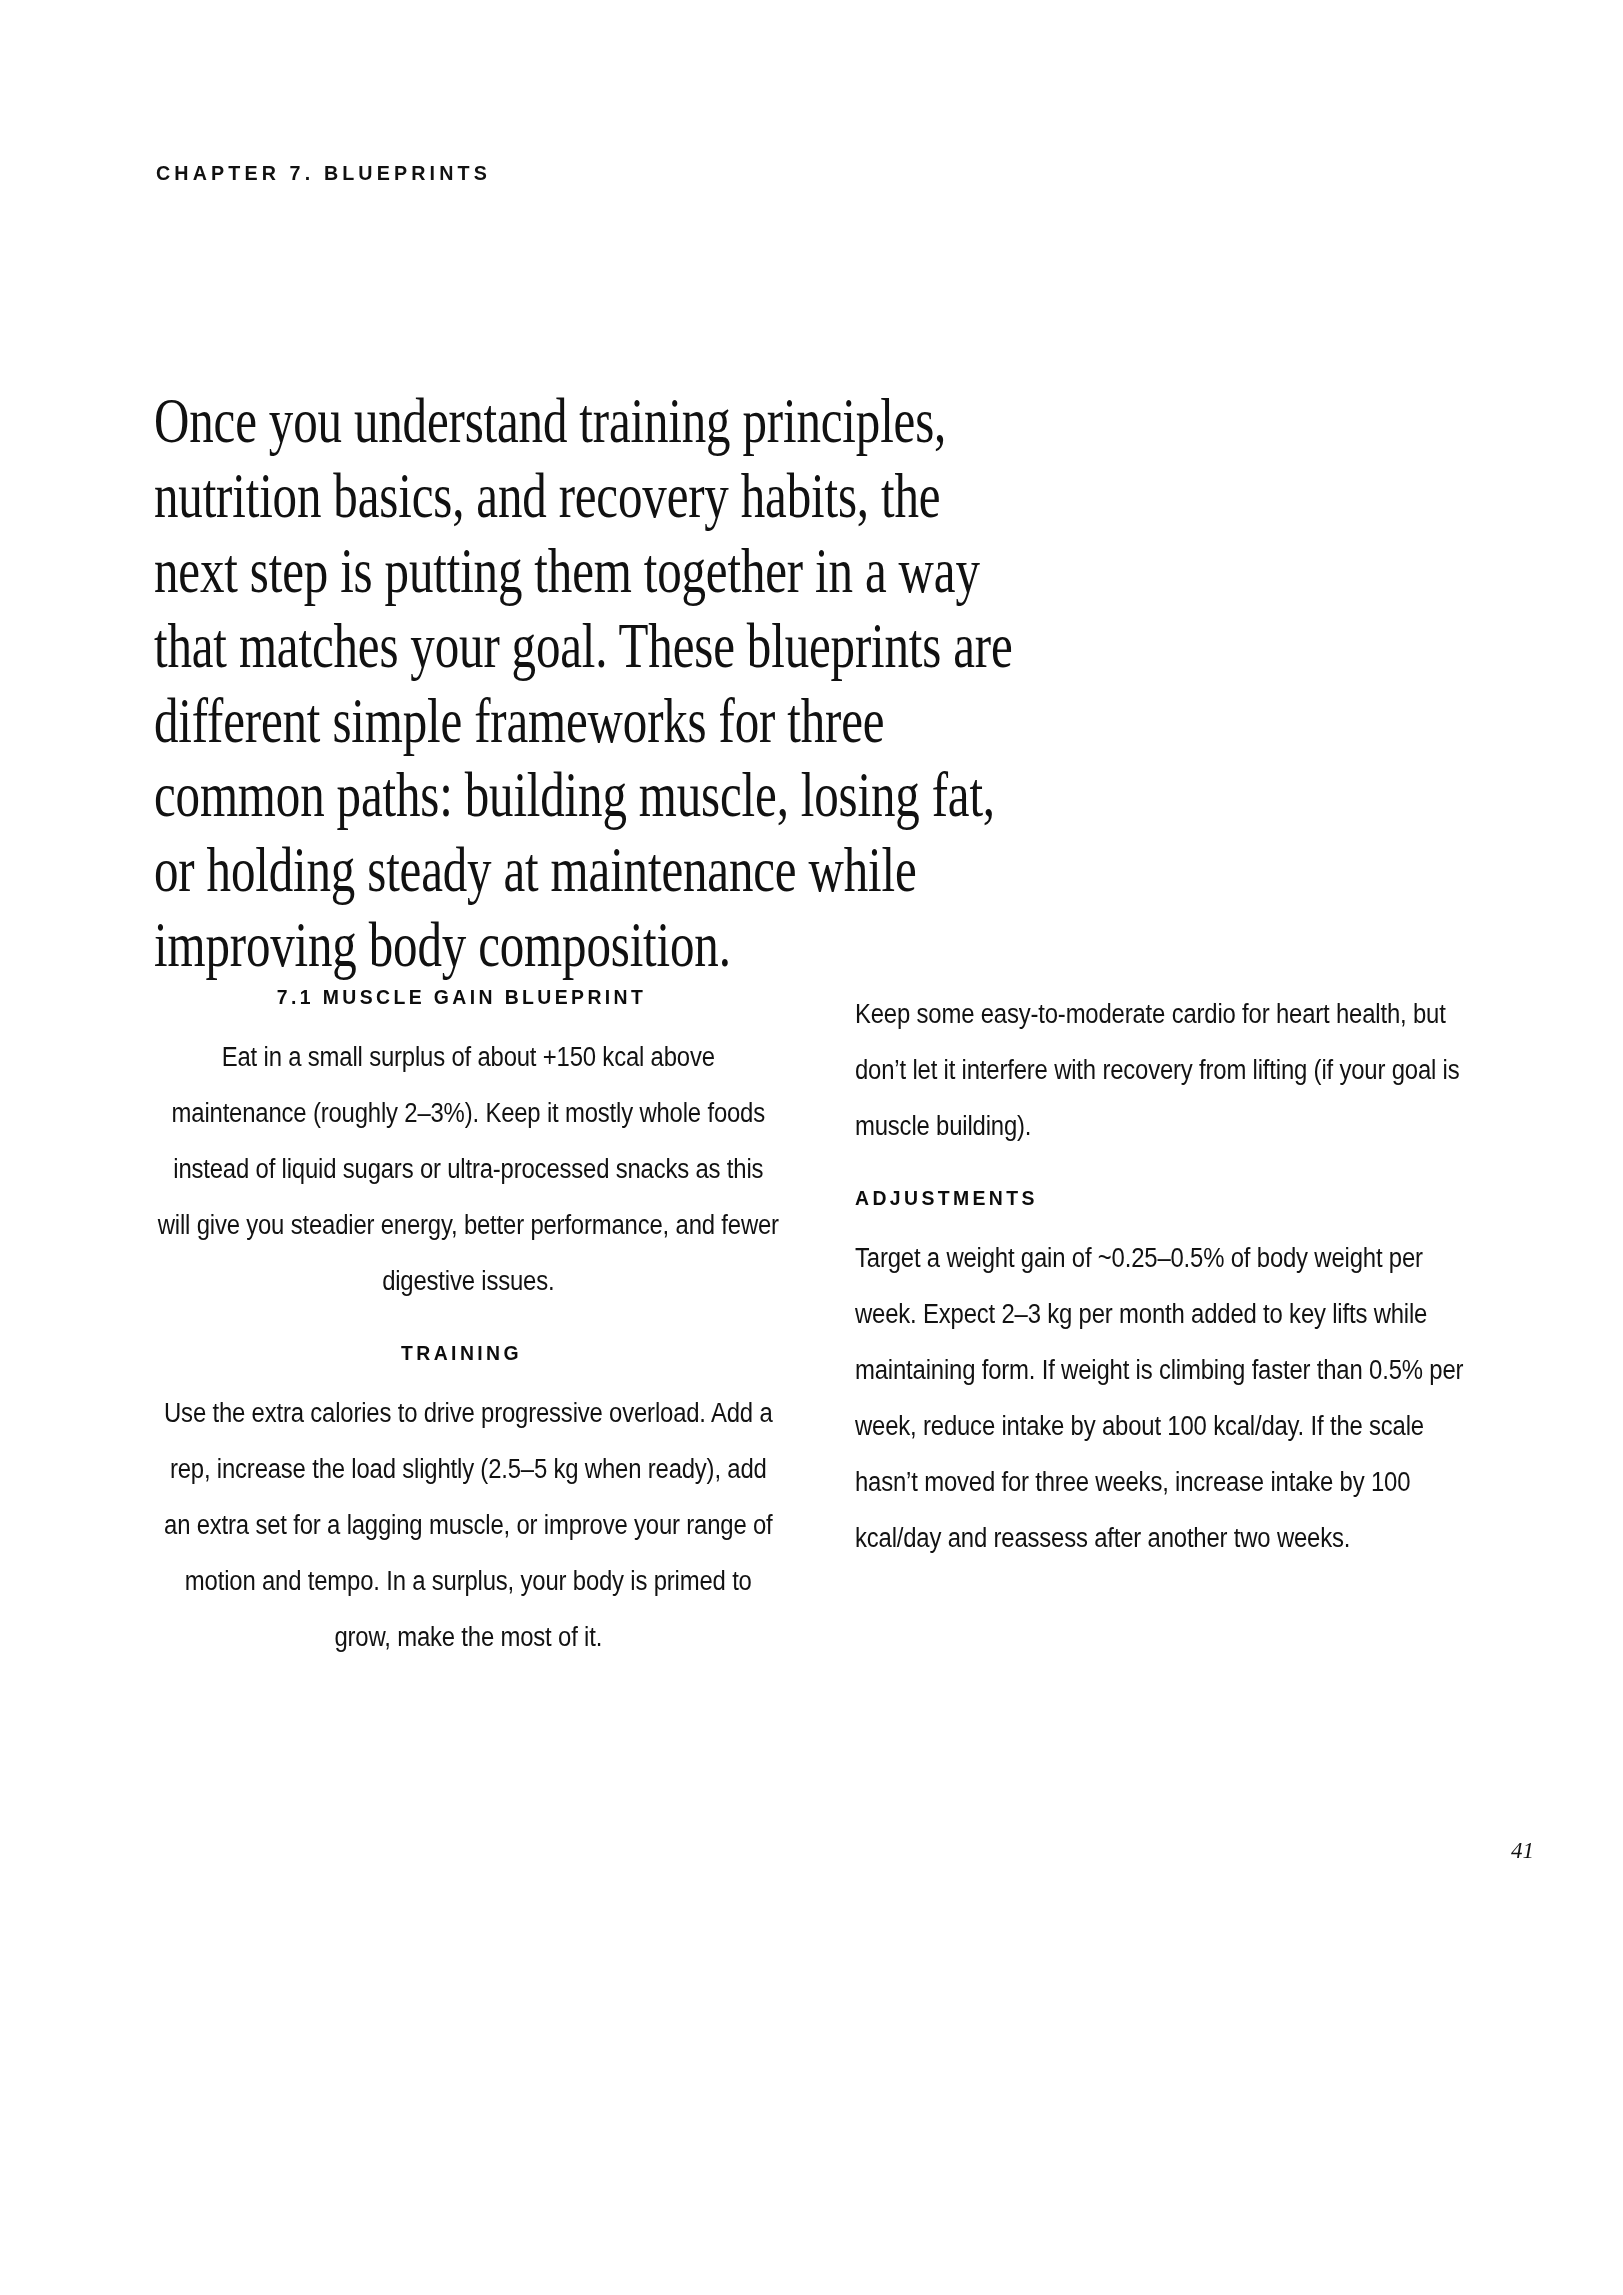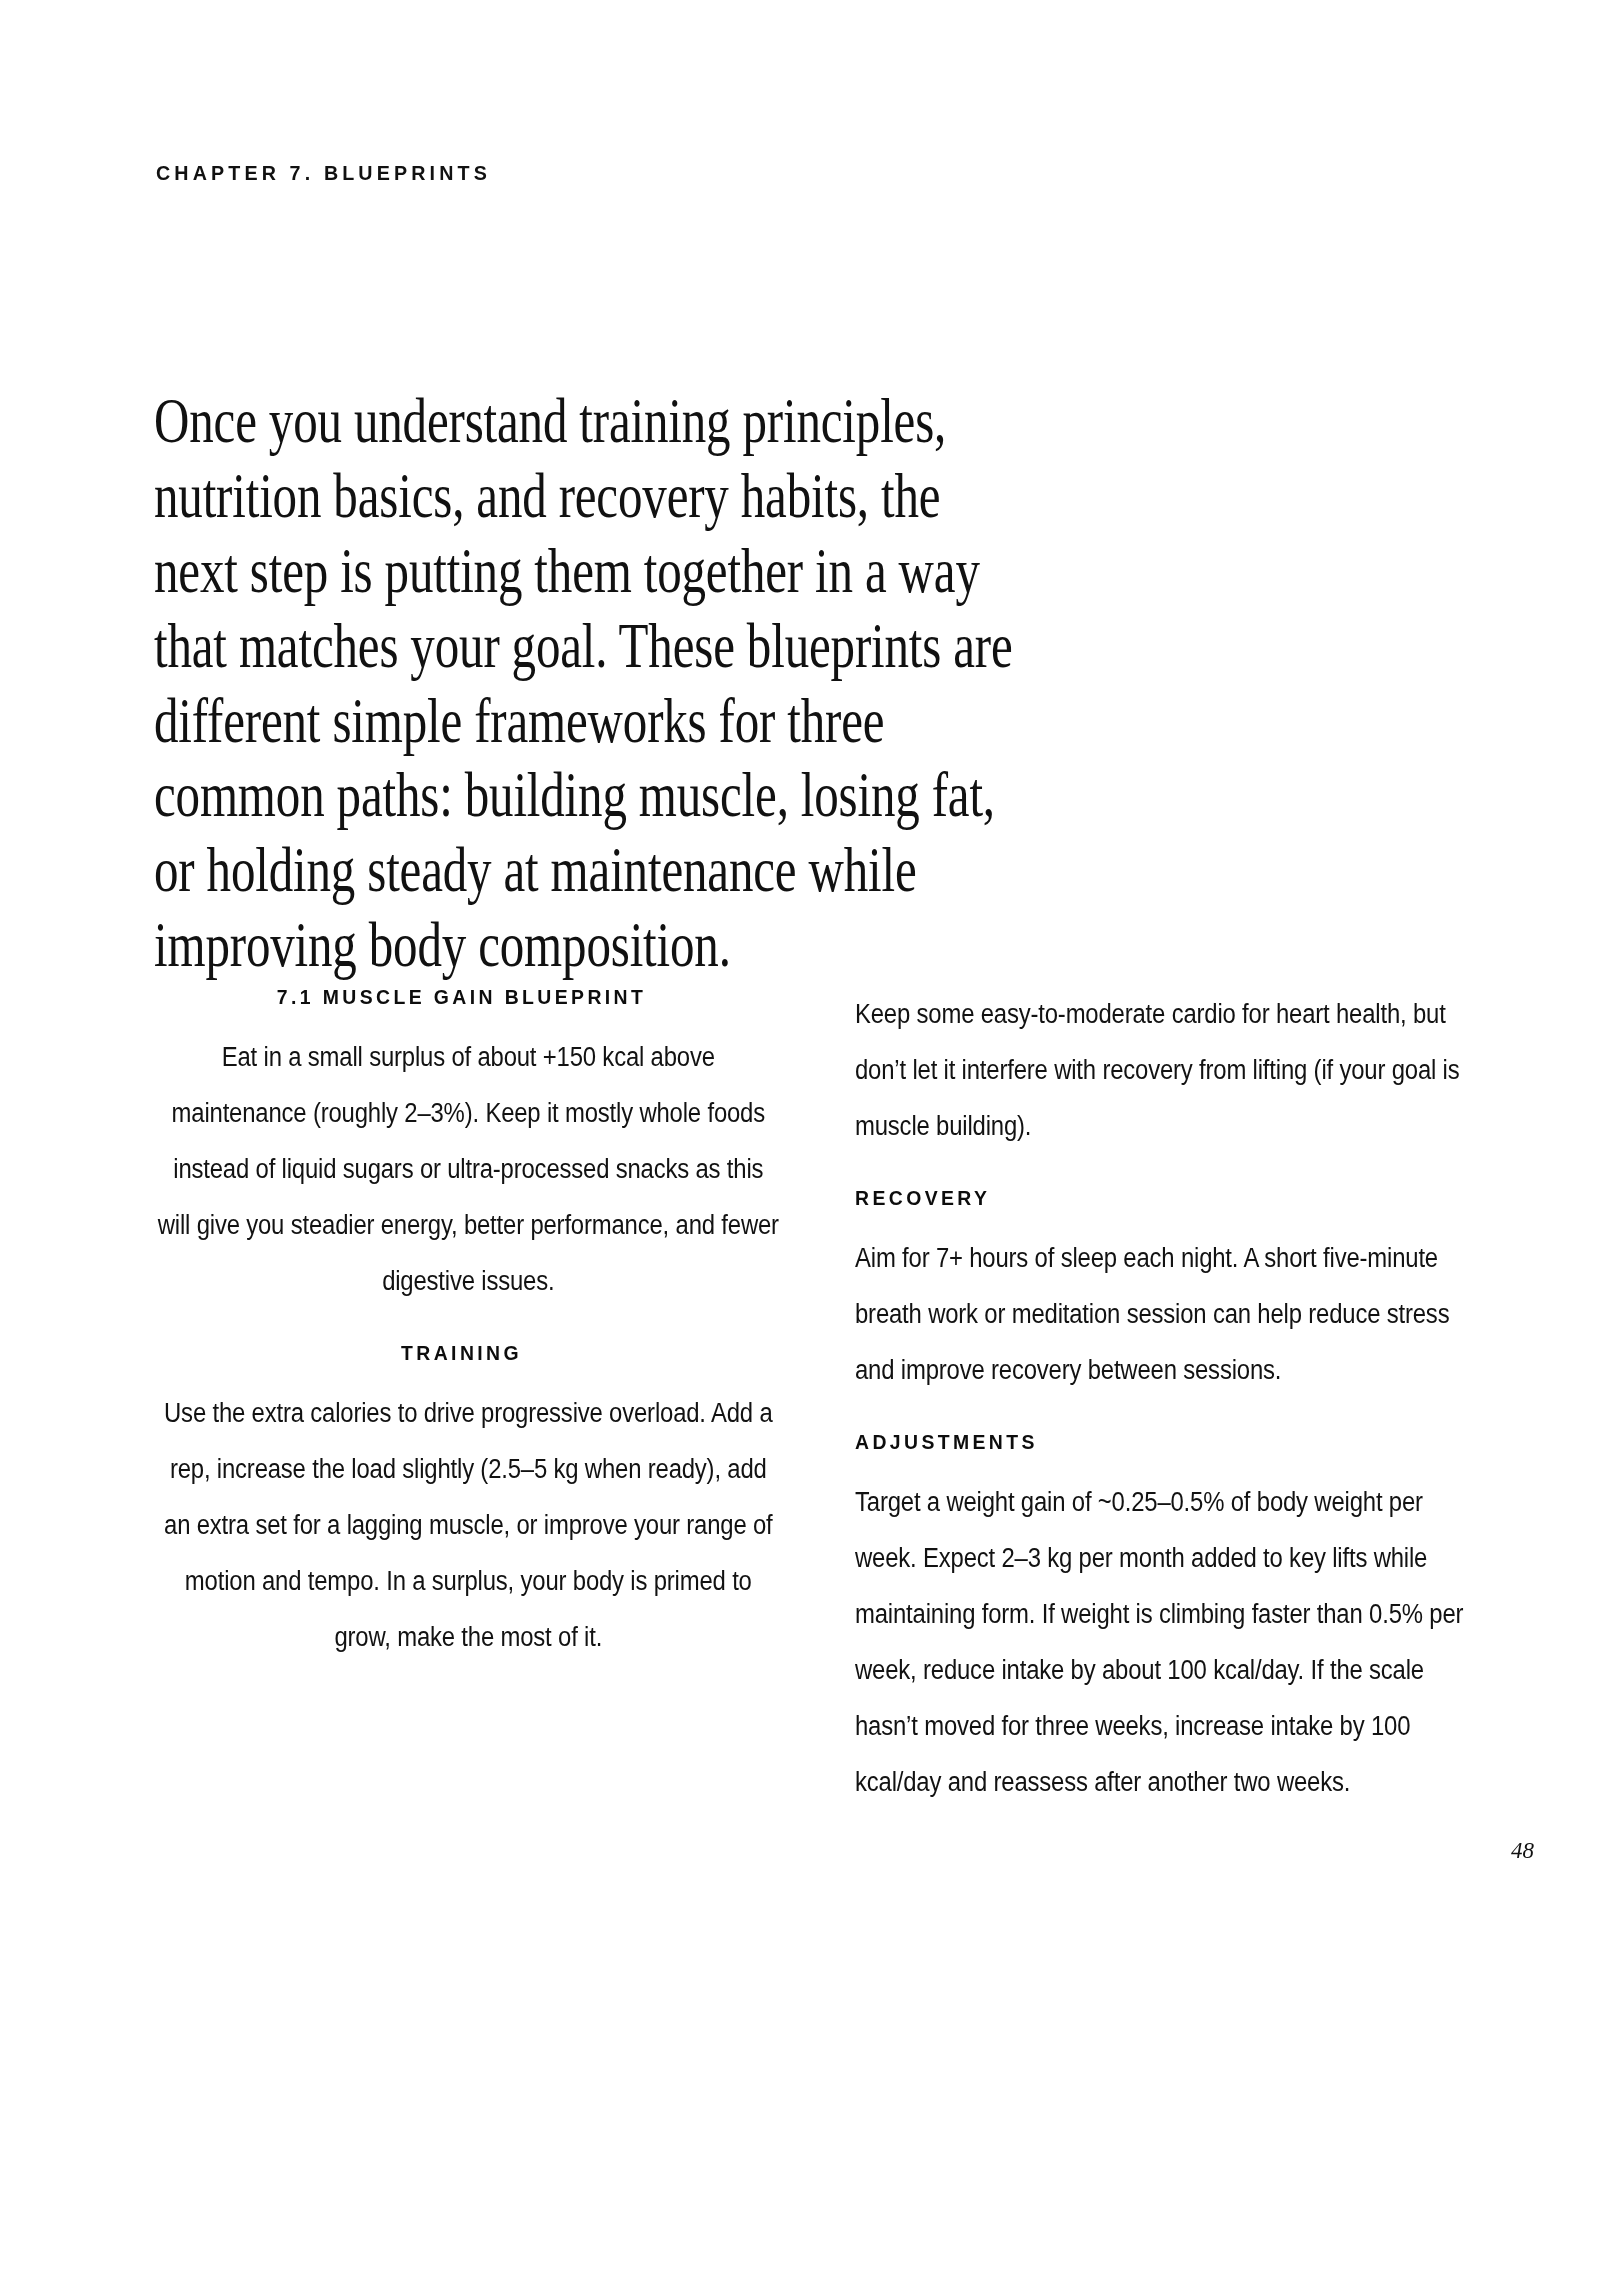--- a/index.html
+++ b/index.html
@@ -116,25 +116,21 @@
       <div class="sec-head">TRAINING</div>
       <p class="body-p">Use the extra calories to drive progressive overload. Add a rep, increase the load slightly (2.5–5 kg when ready), add an extra set for a lagging muscle, or improve your range of motion and tempo. In a surplus, your body is primed to grow, make the most of it.</p>
     </div>
   </div>
 
   <div class="col col-right">
     <div class="block">
       <p class="body-p">Keep some easy-to-moderate cardio for heart health, but don’t let it interfere with recovery from lifting (if your goal is muscle building).</p>
     </div>
     <div class="block">
-      <div class="sec-head">RECOVERY</div>
-      <p class="body-p">Aim for 7+ hours of sleep each night. A short five-minute breath work or meditation session can help reduce stress and improve recovery between sessions.</p>
-    </div>
-    <div class="block">
       <div class="sec-head">ADJUSTMENTS</div>
       <p class="body-p">Target a weight gain of ~0.25–0.5% of body weight per week. Expect 2–3 kg per month added to key lifts while maintaining form. If weight is climbing faster than 0.5% per week, reduce intake by about 100 kcal/day. If the scale hasn’t moved for three weeks, increase intake by 100 kcal/day and reassess after another two weeks.</p>
     </div>
   </div>
 
-  <div class="folio">48</div>
+  <div class="folio">41</div>
 
 </div>
 
 
 </body></html>

